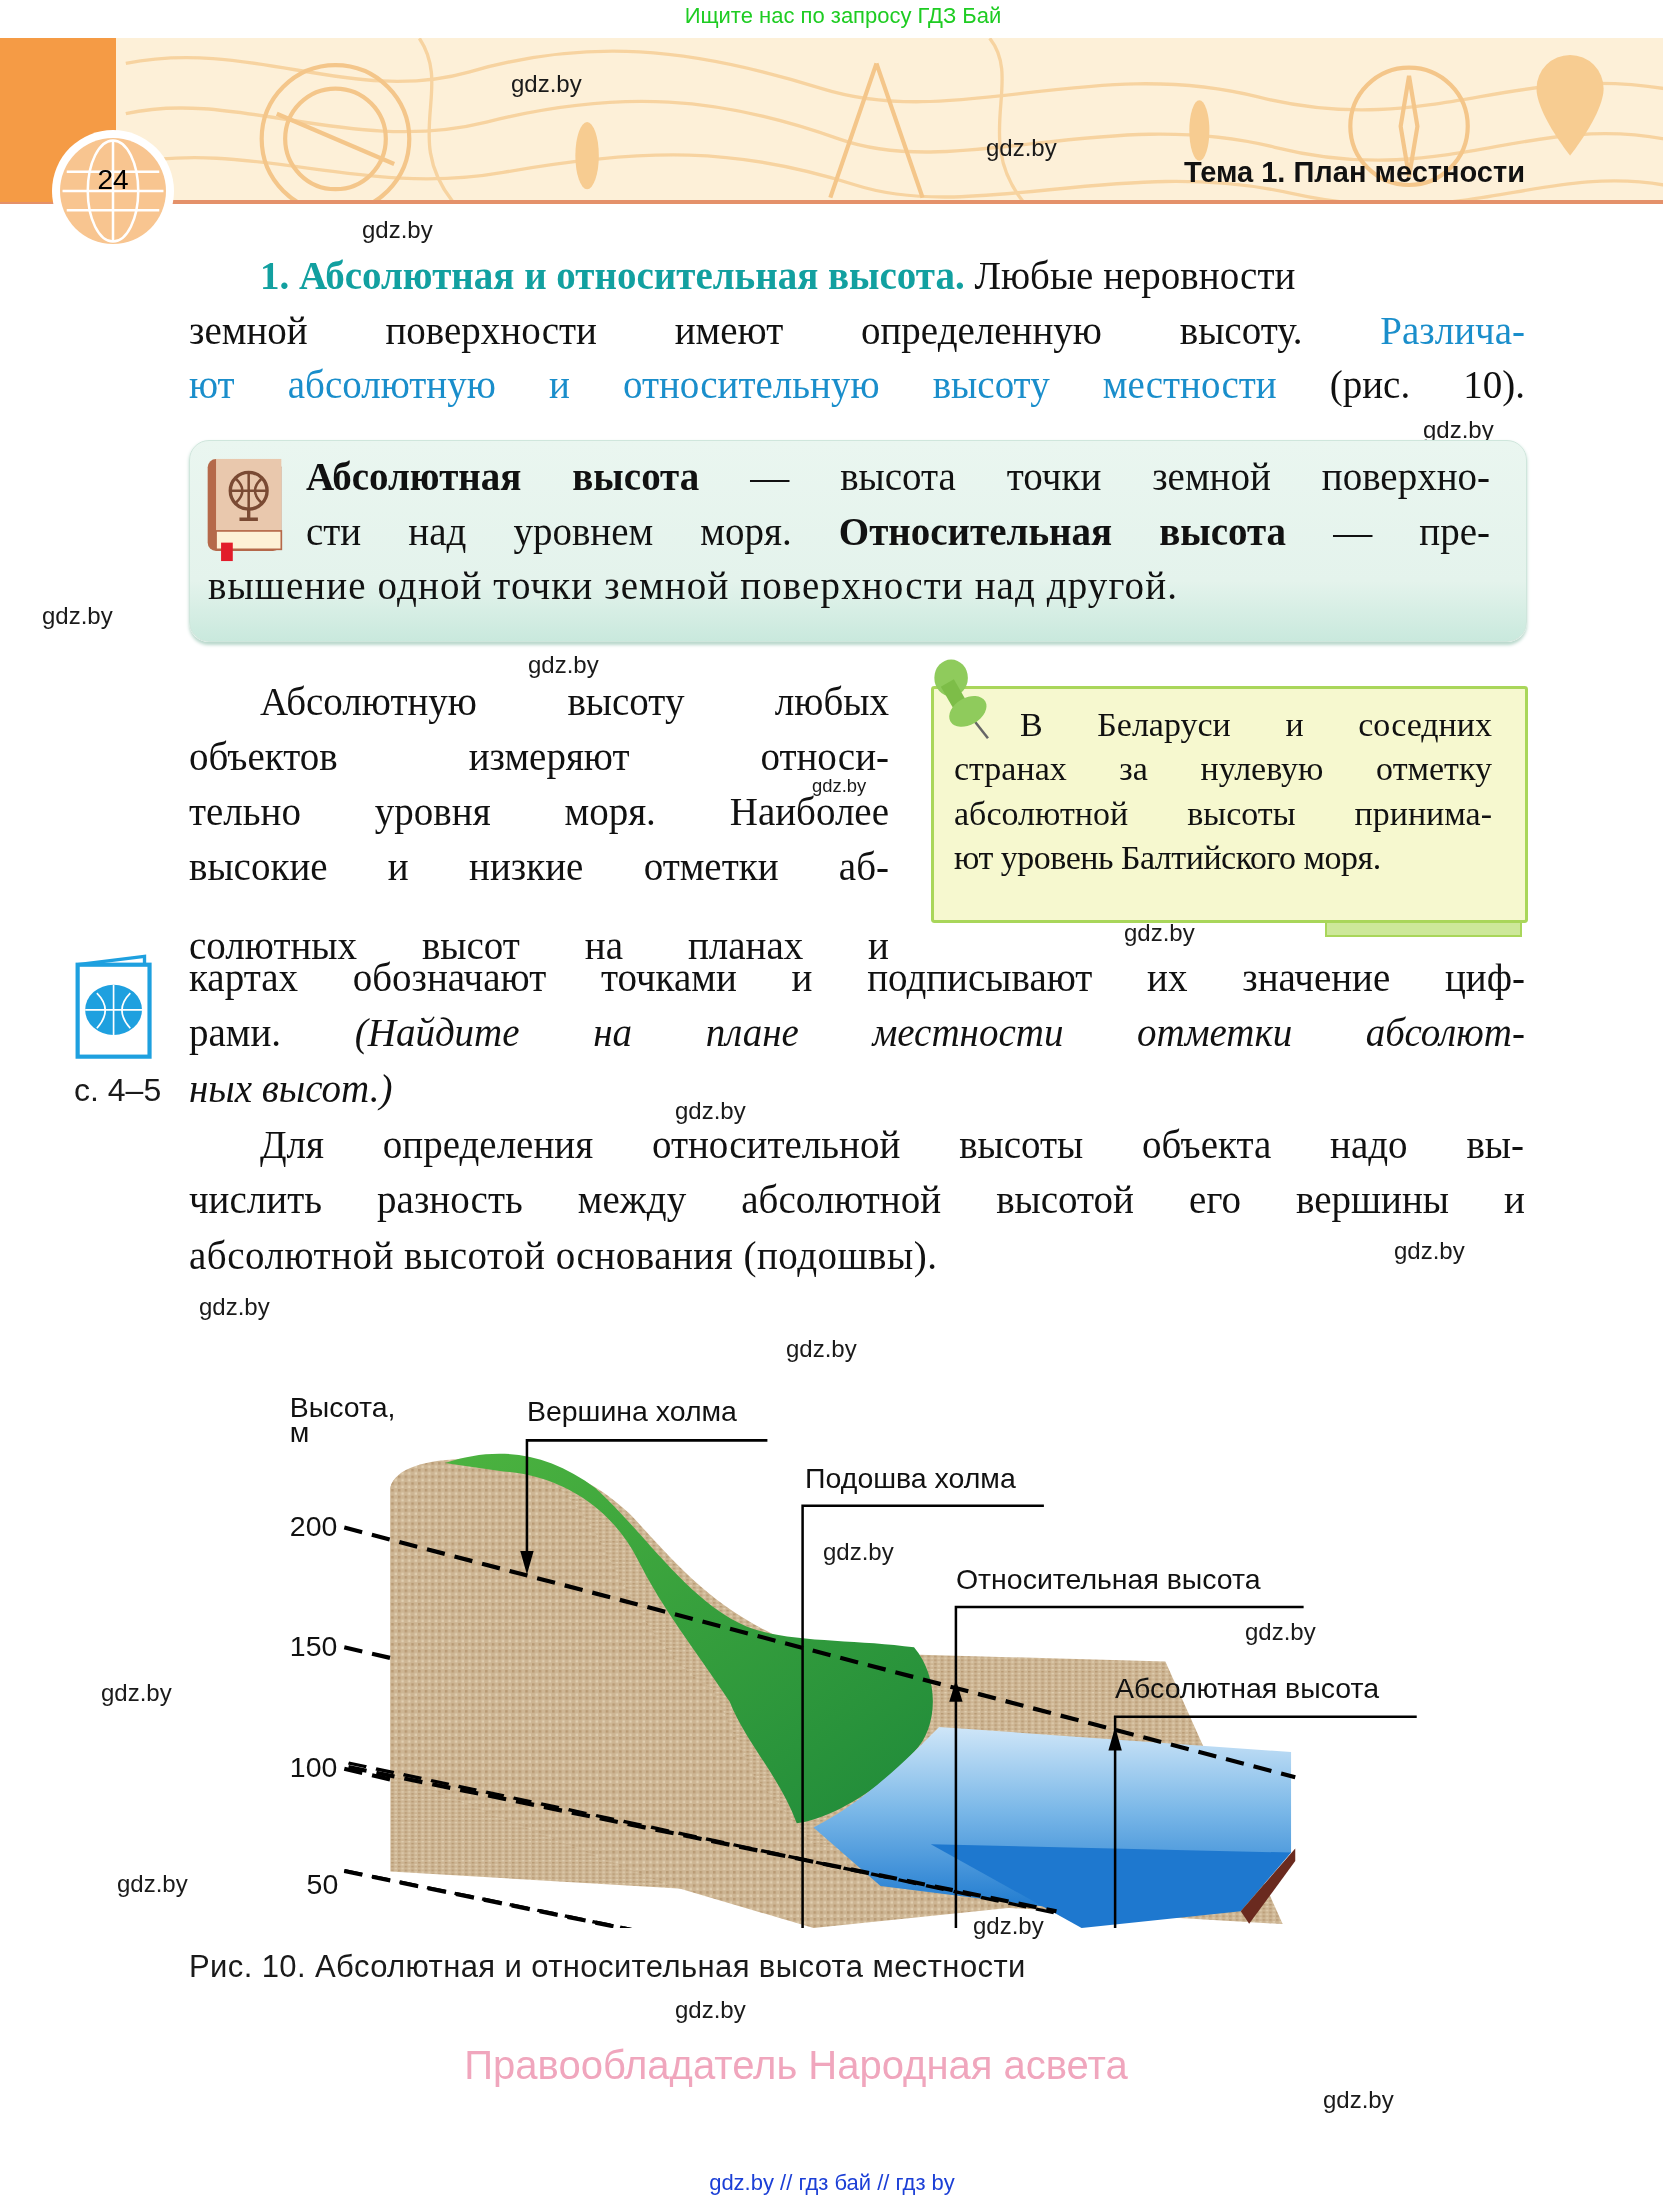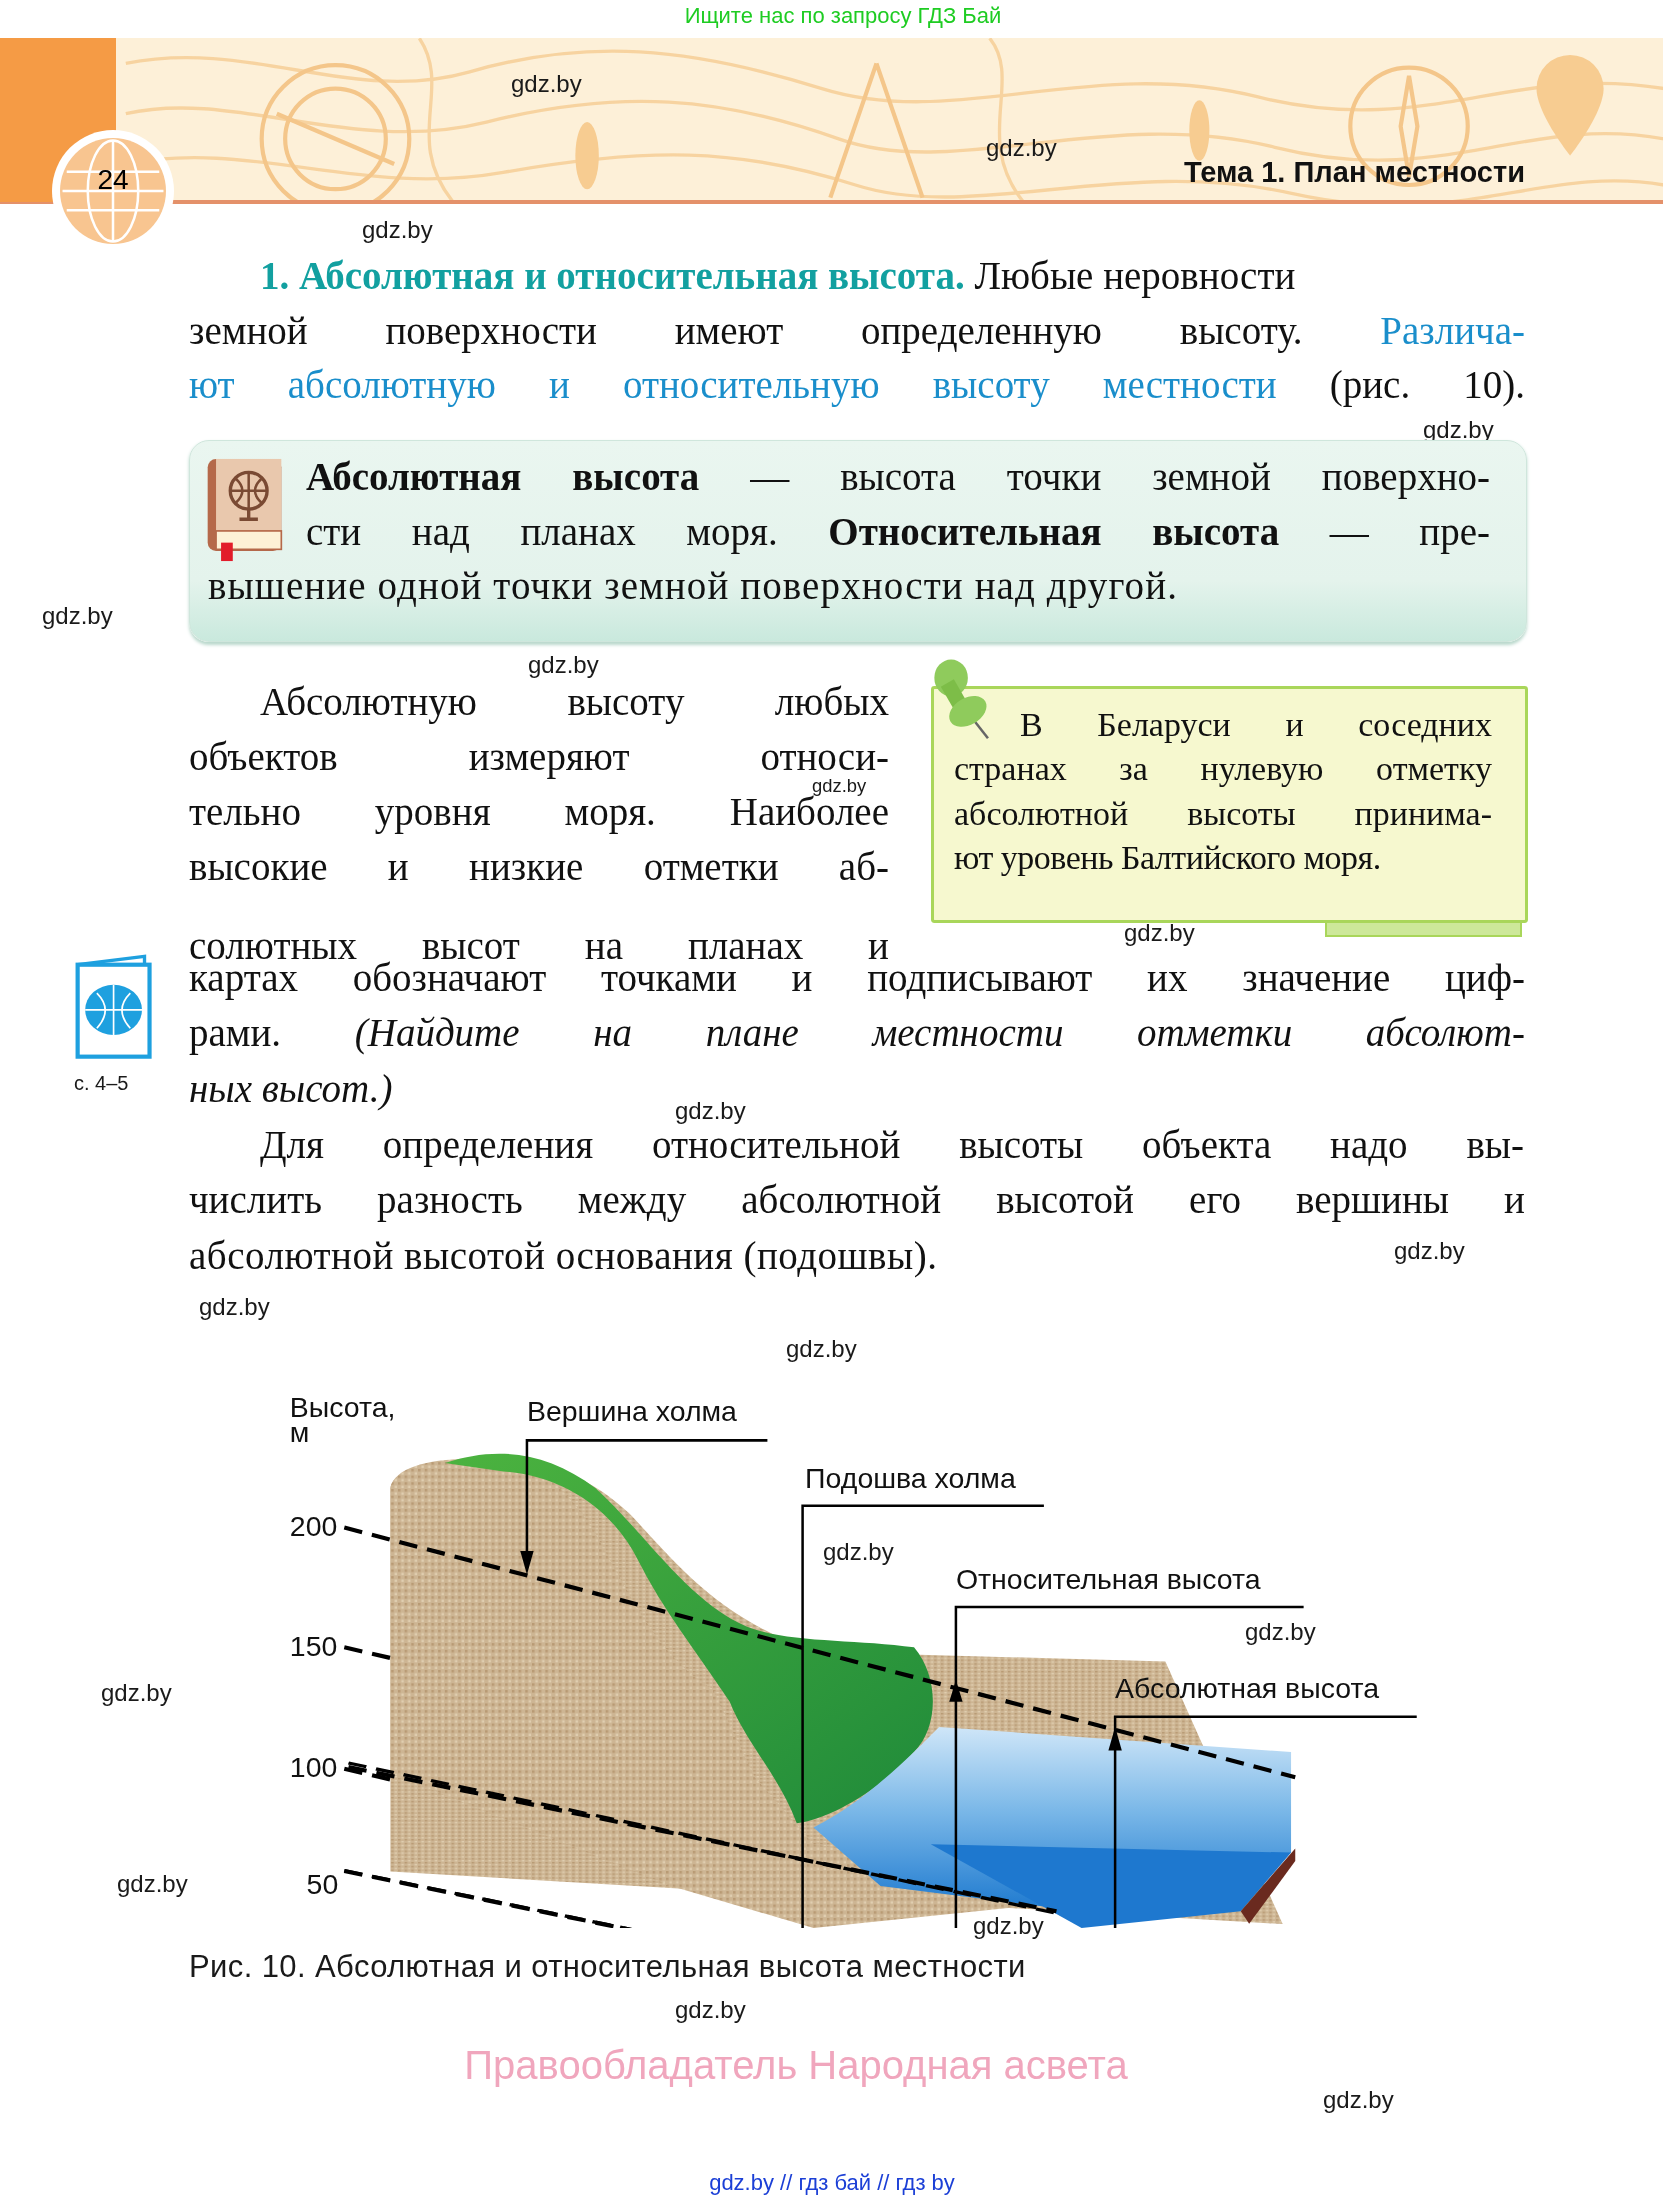--- a/index.html
+++ b/index.html
@@ -123,21 +123,21 @@
     <rect x="18" y="102" width="14" height="22" fill="#e21c2a"></rect>
     <circle cx="51" cy="40" r="22" fill="none" stroke="#7a4a33" stroke-width="4"></circle>
     <path d="M29 40 H73 M51 18 V62 M36 26 Q51 40 36 54 M66 26 Q51 40 66 54" stroke="#7a4a33" stroke-width="3" fill="none"></path>
     <path d="M51 62 V72 M40 74 H62" stroke="#7a4a33" stroke-width="4"></path>
   </svg>
 </div>
 <div class="line justify" style="left:306px;top:449px;width:1184px;font-size:39px">
   <b>Абсолютная высота</b><span> — высота точки земной поверхно-</span>
 </div>
 <div class="line justify" style="left:306px;top:504px;width:1184px;font-size:39px">
-  <span>сти над планах моря. </span><b>Относительная высота</b><span> — пре-</span>
+  <span>сти над уровнем моря. </span><b>Относительная высота</b><span> — пре-</span>
 </div>
 <div class="line" style="left:208px;top:558px;font-size:39px;letter-spacing:1.1px">
   <span>вышение одной точки земной поверхности над другой.</span>
 </div>
 
 <div class="line justify" style="left:260px;top:674px;width:629px">Абсолютную высоту любых</div>
 <div class="line justify" style="left:189px;top:729px;width:700px">объектов измеряют относи-</div>
 <div class="line justify" style="left:189px;top:784px;width:700px">тельно уровня моря. Наиболее</div>
 <div class="line justify" style="left:189px;top:839px;width:700px">высокие и низкие отметки аб-</div>
 <div class="line justify" style="left:189px;top:918px;width:700px">солютных высот на планах и</div>
@@ -150,21 +150,21 @@
 </div>
 
 <div class="abs" style="left:74px;top:953px;width:80px;height:107px">
   <svg width="80" height="107" viewBox="0 0 95 128">
     <path d="M4 14 L84 4 L84 12" fill="none" stroke="#1ea0df" stroke-width="4"></path>
     <rect x="4" y="14" width="86" height="110" fill="#fff" stroke="#1ea0df" stroke-width="5"></rect>
     <ellipse cx="47" cy="68" rx="34" ry="30" fill="#1ea0df"></ellipse>
     <path d="M13 68 H81 M47 38 V98 M27 48 Q47 68 27 90 M67 48 Q47 68 67 90" stroke="#fff" stroke-width="2" fill="none"></path>
   </svg>
 </div>
-<div class="abs sans" style="left:74px;top:1072px;font-size:20px;color:#1a1a1a">с. 4–5</div>
+<div class="abs sans" style="left:74px;top:1072px;font-size:32px;color:#1a1a1a">с. 4–5</div>
 
 <div class="abs note-tab"></div>
 <div class="abs note"></div>
 <div class="abs" style="left:931px;top:656px;width:67px;height:84px">
   <svg width="67" height="84" viewBox="0 0 80 100">
     <line x1="50" y1="75" x2="68" y2="98" stroke="#666" stroke-width="3"></line>
     <ellipse cx="24" cy="26" rx="20" ry="22" fill="#8fcb5c"></ellipse>
     <rect x="18" y="30" width="18" height="30" fill="#7dbd48" transform="rotate(-30 27 45)"></rect>
     <ellipse cx="44" cy="66" rx="24" ry="16" fill="#8fcb5c" transform="rotate(-30 44 66)"></ellipse>
   </svg>

